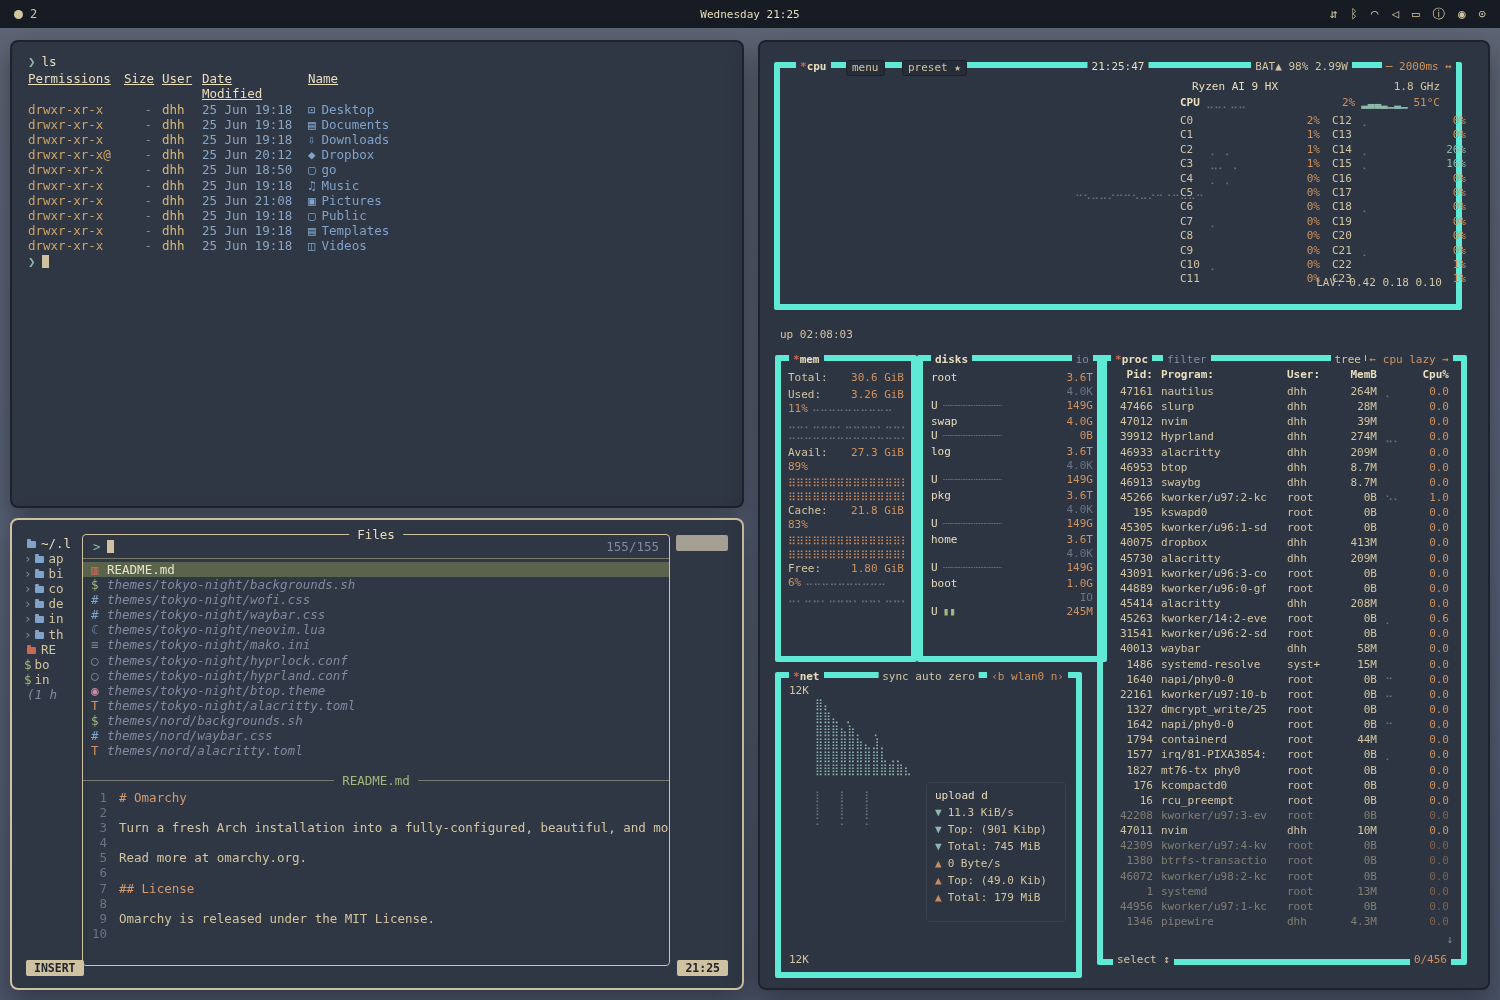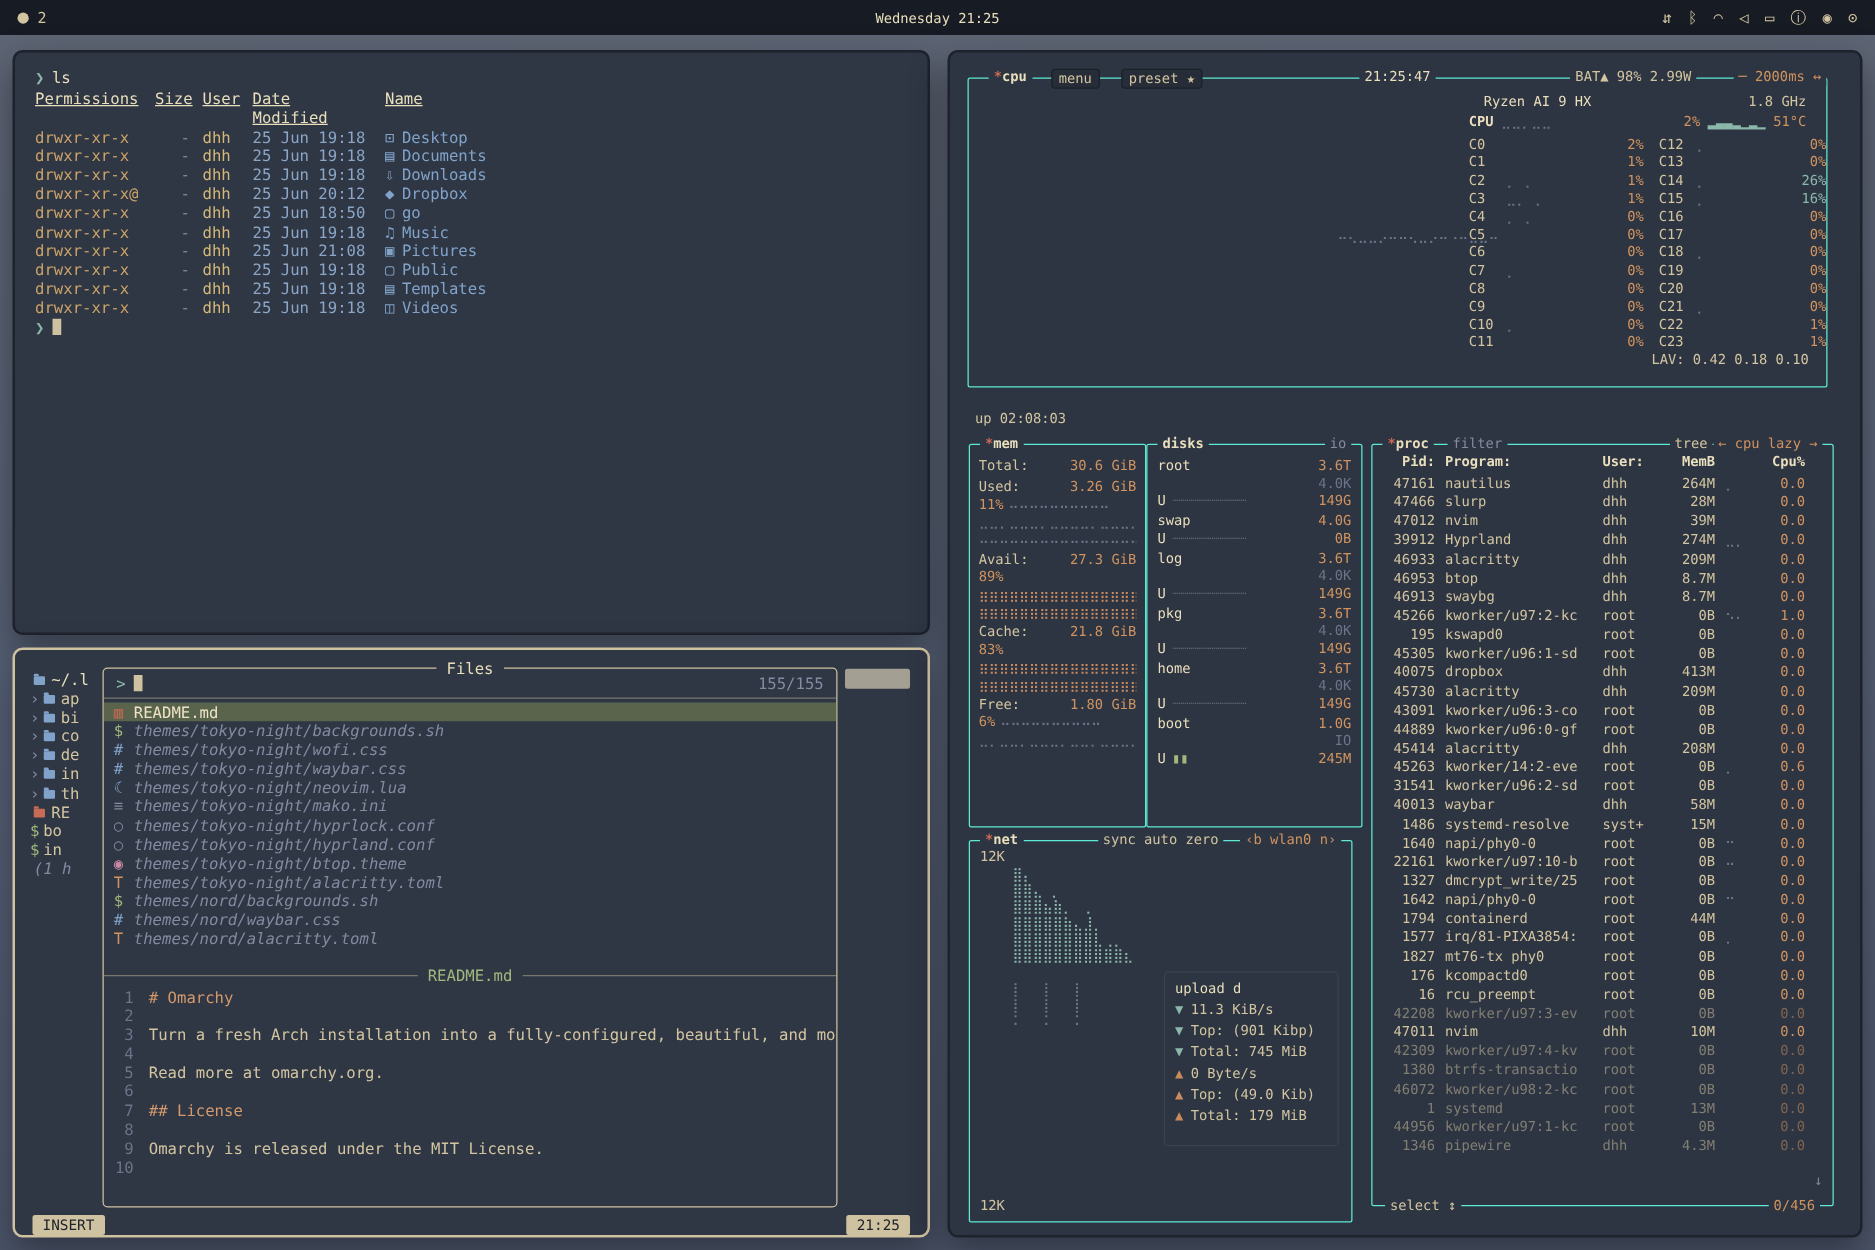--- a/index.html
+++ b/index.html
@@ -63,28 +63,28 @@
   .pic.red{color:var(--red)} .pic.green{color:var(--green)} .pic.blue{color:var(--blue)}
   .pic.dim{color:var(--dim)} .pic.pink{color:var(--pink)} .pic.orange{color:var(--orange)}
   .p-item.selected{background:#5a644c;color:#ece3c6;font-style:normal}
   .p-sep{position:relative;border-top:1px solid #cfc2a077;margin-top:3px}
   .pv-title{position:absolute;top:-8px;left:50%;transform:translateX(-50%);background:var(--win);padding:0 8px;color:var(--green);font-style:normal}
   .p-preview{padding-top:9px}
   .pv-line{height:15.1px;display:flex;white-space:pre}
   .pv-num{width:24px;text-align:right;color:var(--dimmer);margin-right:12px;flex:none}
   .pv-text{color:var(--cream)}
   .pv-line.head .pv-text{color:#d49a6c}
-  .badge{position:absolute;bottom:0;height:16px;background:var(--badge);color:#20242e;font-weight:normal;font-size:11.5px;line-height:16px;padding:0 8px;border-radius:2px}
+  .badge{position:absolute;bottom:12px;height:16px;background:var(--badge);color:#20242e;font-weight:bold;font-size:11.5px;line-height:16px;padding:0 8px;border-radius:2px}
   .badge-mode{left:14px}
   .badge-time{right:14px}
   .scrollblock{position:absolute;right:14px;top:15px;width:52px;height:16px;background:#b7b1a1;border-radius:2px;opacity:.85;cursor:pointer}
 
   
   .btop-body{position:relative;width:728px;height:946px;font-size:11px;line-height:14px;color:var(--cream)}
-  .bbox{position:absolute;border:1px solid #5eead4;border-radius:2px}
+  .bbox{position:absolute;border:6px solid #5eead4;border-radius:2px}
   .bt{position:absolute;top:-8px;background:var(--btopbg);padding:0 4px;white-space:nowrap}
   .bb{position:absolute;bottom:-8px;background:var(--btopbg);padding:0 4px;white-space:nowrap}
   .bkey{color:var(--red);font-weight:bold}
   .btl{color:var(--bright);font-weight:bold}
   .hbtn{background:#262c38;border:1px solid #1b2029;border-radius:3px;padding:0 5px;color:var(--cream);cursor:pointer}
   .gdim{color:var(--dimmer)} .gorange{color:#c98a5e} .ggreen{color:var(--green)}
   .ob{color:var(--orange)} .tb{color:var(--teal)}
   pre.g{font-family:inherit;white-space:pre;line-height:13px}
 
   .box-cpu{left:14px;top:20px;width:688px;height:248px}
@@ -107,21 +107,21 @@
 
   .box-mem{left:15px;top:313px;width:142px;height:307px;padding:10px 7px 4px}
   .m1{display:flex;justify-content:space-between}
   .m1 .lbl{color:var(--cream)} .m1 .val{color:var(--orange)}
   .m2{display:flex;gap:4px}
   .m2 .pct{color:var(--orange)}
   .m2 .g1{color:var(--dimmer);overflow:hidden;white-space:nowrap}
   .mg{white-space:pre;line-height:13.5px;overflow:hidden}
   .meter{margin-bottom:3px}
 
-  .box-disks{left:157px;top:313px;width:173px;height:307px;padding:10px 8px 4px}
+  .box-disks{left:157px;top:313px;width:190px;height:307px;padding:10px 8px 4px}
   .d1{display:flex;justify-content:space-between}
   .d1 .dn{color:var(--bright)} .d1 .dt{color:var(--orange)}
   .d2{text-align:right;color:var(--dimmer)}
   .d3{display:flex;gap:5px;align-items:baseline}
   .d3 .du{color:var(--bright)}
   .d3 .dm{flex:1;overflow:hidden;white-space:nowrap}
   .d3 .dv{color:var(--orange)}
   .disk{margin-bottom:2px}
 
   .box-net{left:15px;top:630px;width:307px;height:306px}

